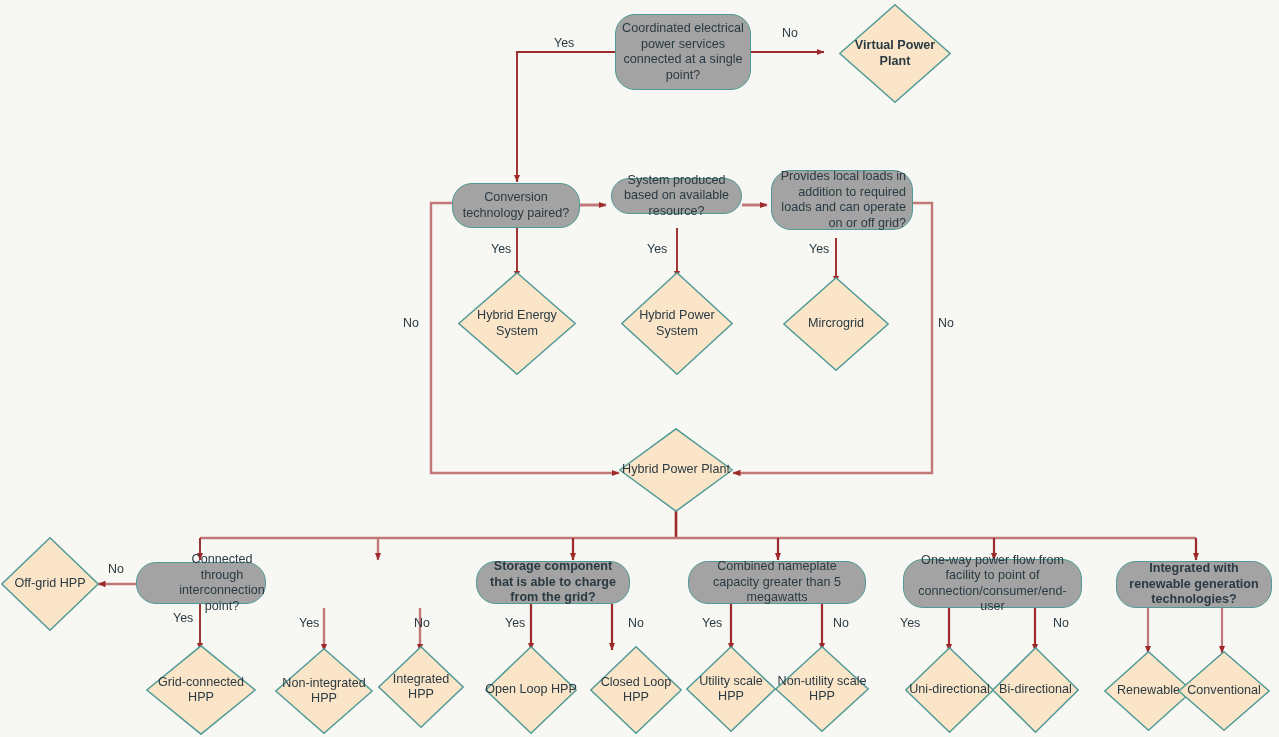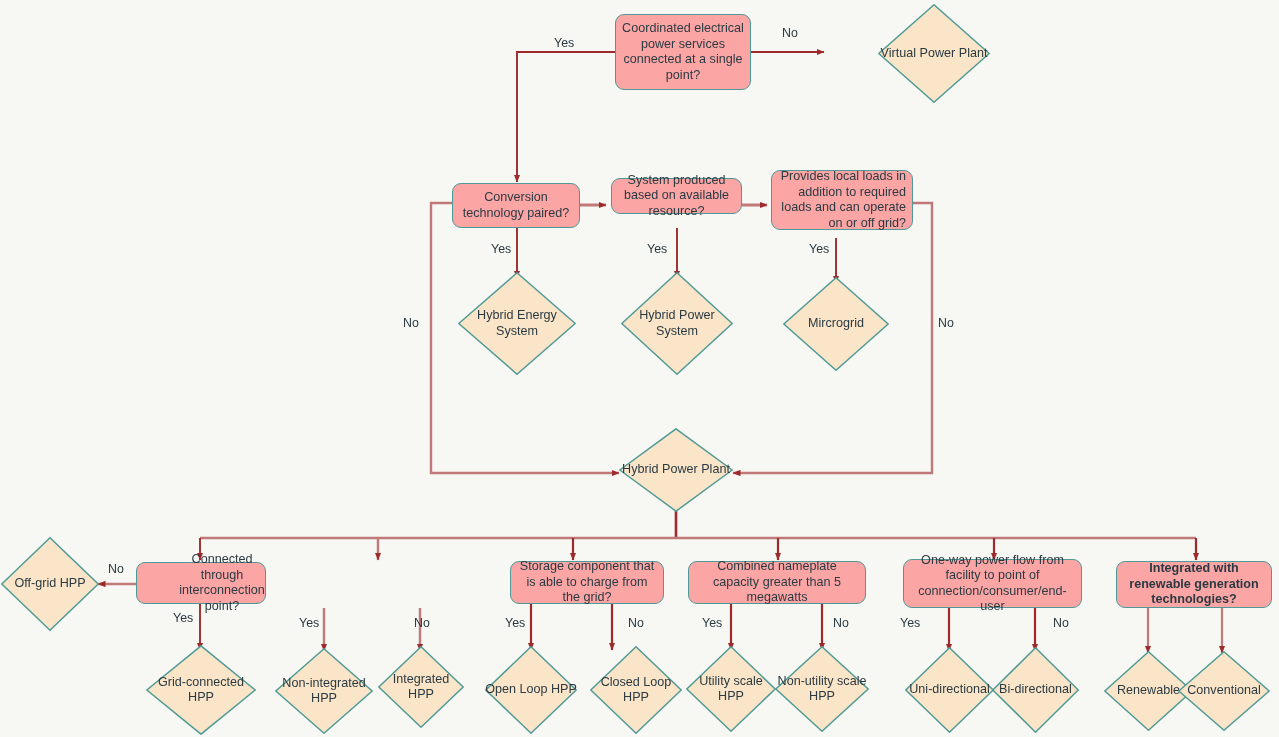--- a/index.html
+++ b/index.html
@@ -27,23 +27,23 @@
   .node {
     position: absolute;
     box-sizing: border-box;
     display: flex;
     align-items: center;
     justify-content: center;
     text-align: center;
     color: #2b3a42;
   }
   .box {
-    background: #fca5a5;
+    background: #a3a3a3;
     border: 1.6px solid #4f9a96;
-    border-radius: 9px;
+    border-radius: 20px;
     font-size: 12.6px;
     line-height: 15.5px;
     padding: 3px 6px;
   }
   .diamond-wrap {
     position: absolute;
   }
   .diamond-shape {
     position: absolute;
     left: 0; top: 0;
@@ -152,37 +152,37 @@
 
   <div class="node box" style="left:771px; top:170px; width:142px; height:60px;text-align:right;">
     <span>Provides local loads in addition to required loads and can operate on or off grid?</span>
   </div>
 
   <div class="node box" style="left:136px; top:562px; width:130px; height:42px;padding-left:48px;">
     <span>Connected through interconnection point?</span>
   </div>
 
 
-  <div class="node box" style="left:510px; top:561px; width:154px; height:43px;">
+  <div class="node box" style="left:476px; top:561px; width:154px; height:43px;font-weight:bold;">
     <span>Storage component that is able to charge from the grid?</span>
   </div>
 
   <div class="node box" style="left:688px; top:561px; width:178px; height:43px;">
     <span>Combined nameplate capacity greater than 5 megawatts</span>
   </div>
 
   <div class="node box" style="left:903px; top:559px; width:179px; height:49px;">
     <span>One-way power flow from facility to point of connection/consumer/end-user</span>
   </div>
 
   <div class="node box" style="left:1116px; top:561px; width:156px; height:47px;font-weight:bold;">
     <span>Integrated with renewable generation technologies?</span>
   </div>
 
-  <div class="diamond-wrap" style="left:878px; top:4px; width:112px; height:99px;">
+  <div class="diamond-wrap" style="left:839px; top:4px; width:112px; height:99px;font-weight:bold;">
     <svg class="diamond-shape" viewBox="0 0 112 99" preserveAspectRatio="none">
       <polygon points="56,0.8 111.2,49.5 56,98.2 0.8,49.5" fill="#fae5c8" stroke="#4f9a96" stroke-width="1.5"></polygon>
     </svg>
     <div class="diamond-label">Virtual Power Plant</div>
   </div>
 
   <div class="diamond-wrap" style="left:458px; top:272px; width:118px; height:103px;">
     <svg class="diamond-shape" viewBox="0 0 118 103" preserveAspectRatio="none">
       <polygon points="59,0.8 117.2,51.5 59,102.2 0.8,51.5" fill="#fae5c8" stroke="#4f9a96" stroke-width="1.5"></polygon>
     </svg>

